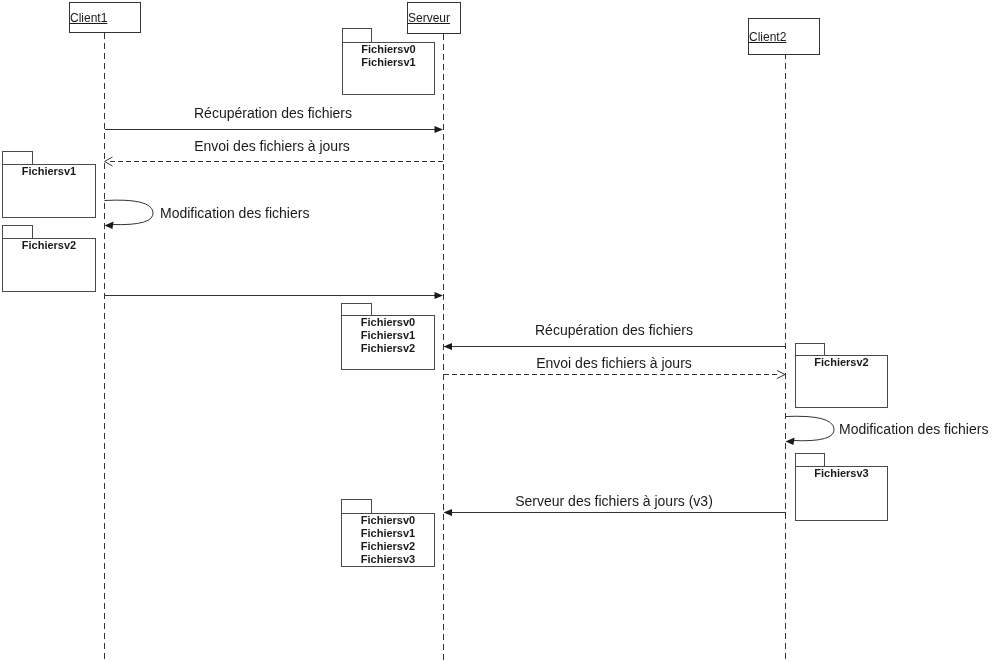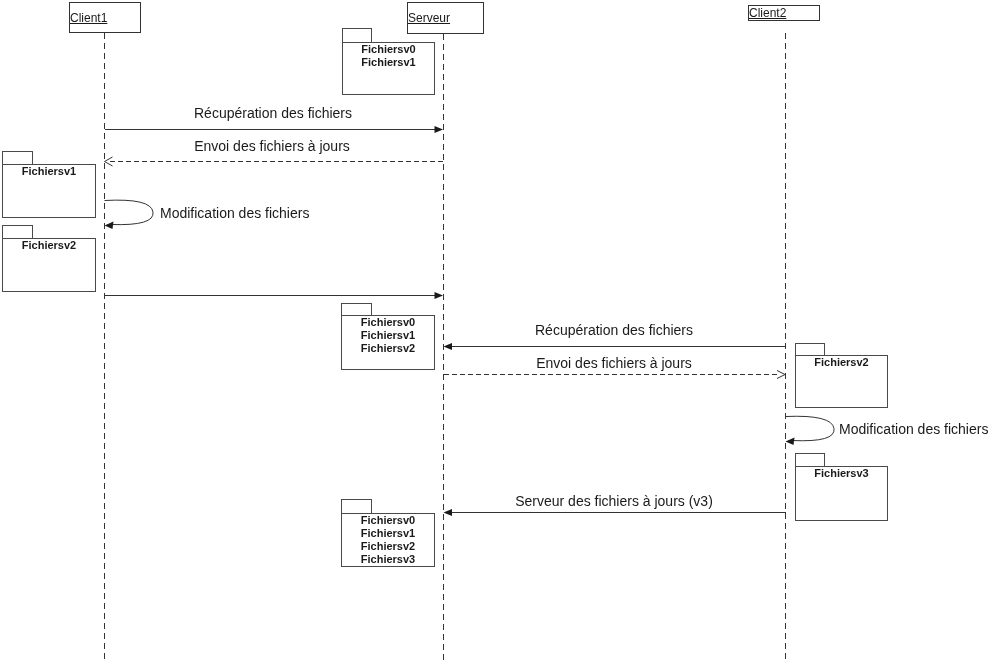--- a/index.html
+++ b/index.html
@@ -60,24 +60,24 @@
     <path d="M 785.5 416.5 Q 832 414.5 834 428.5 Q 836 442.5 792 440.5" fill="none" stroke="#333333" stroke-width="1"></path>
     <polygon points="785.5,441.5 794.5,437.5 793.5,445" fill="#1a1a1a"></polygon>
 
     <line x1="452" y1="512.5" x2="785.5" y2="512.5" stroke="#333333" stroke-width="1" shape-rendering="crispEdges"></line>
     <polygon points="443.5,512.5 452,509 452,516" fill="#1a1a1a"></polygon>
   </svg>
 
   <div class="actor" style="left:69px;top:2px;width:72px;height:31px;">
     <span>Client1</span>
   </div>
-  <div class="actor" style="left:407px;top:2px;width:77px;height:32px;">
+  <div class="actor" style="left:407px;top:2px;width:54px;height:32px;">
     <span>Serveur</span>
   </div>
-  <div class="actor" style="left:748px;top:5px;width:72px;height:16px;">
+  <div class="actor" style="left:748px;top:18px;width:72px;height:37px;">
     <span>Client2</span>
   </div>
 
   <div class="folder" style="left:342px;top:28px;">
     <div class="tab" style="left:0;top:0;width:30px;height:15px;"></div>
     <div class="fbody" style="left:0;top:14px;width:93px;height:53px;">
       <span>Fichiersv0</span>
       <span>Fichiersv1</span>
     </div>
   </div>

